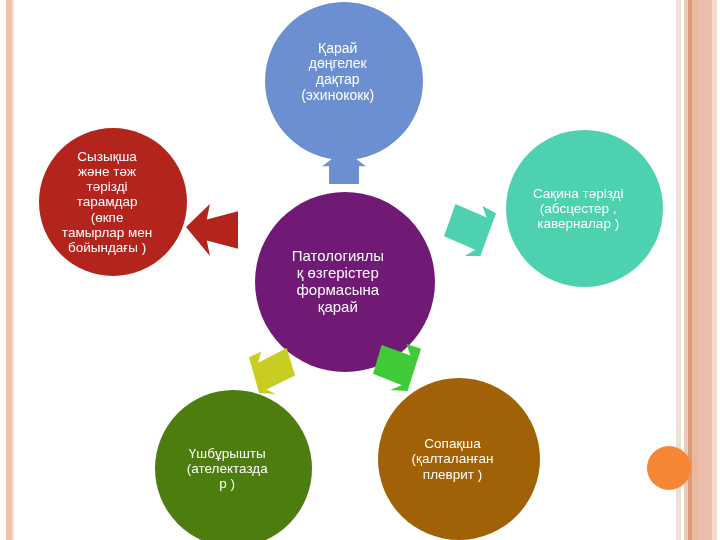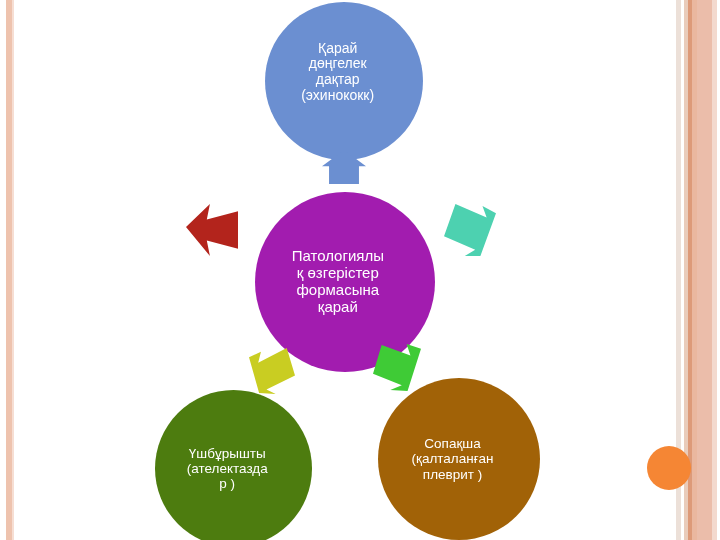--- a/index.html
+++ b/index.html
@@ -67,21 +67,21 @@
   }
   .node-right {
     left: 506px; top: 130px;
     width: 157px; height: 157px;
     background: #4dd1b0;
     font-size: 13.5px;
   }
   .node-center {
     left: 255px; top: 192px;
     width: 180px; height: 180px;
-    background: #a21caf;
+    background: #701a75;
     font-size: 15px;
   }
   .node-bottom-left {
     left: 155px; top: 390px;
     width: 157px; height: 157px;
     background: #4d7c0f;
     font-size: 13.5px;
   }
   .node-bottom-right {
     left: 378px; top: 378px;
@@ -129,21 +129,35 @@
   <div class="stripe stripe-right-6"></div>
   <div class="stripe stripe-right-7"></div>
 
   <div class="node node-top">
     <span class="label">Қарай
 дөңгелек
 дақтар
 (эхинококк)</span>
   </div>
 
-
+  <div class="node node-left">
+    <span class="label">Сызықша
+және тәж
+тәрізді
+тарамдар
+(өкпе
+тамырлар мен
+бойындағы )</span>
+  </div>
+
+  <div class="node node-right">
+    <span class="label">Сақина тәрізді
+(абсцестер ,
+каверналар )</span>
+  </div>
 
   <div class="node node-center">
     <span class="label">Патологиялы
 қ өзгерістер
 формасына
 қарай</span>
   </div>
 
   <div class="node node-bottom-left">
     <span class="label">Үшбұрышты

